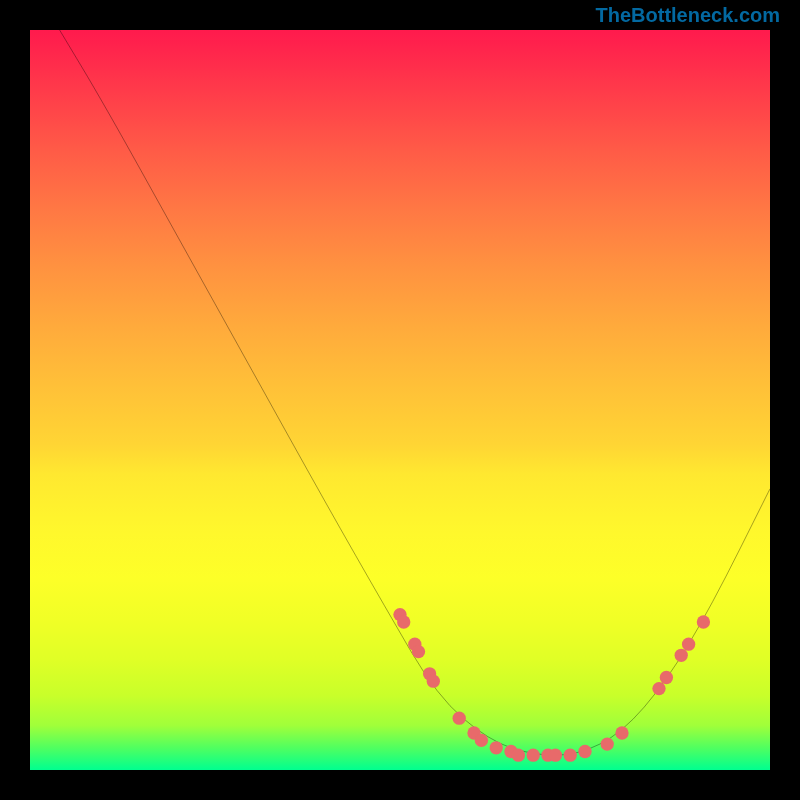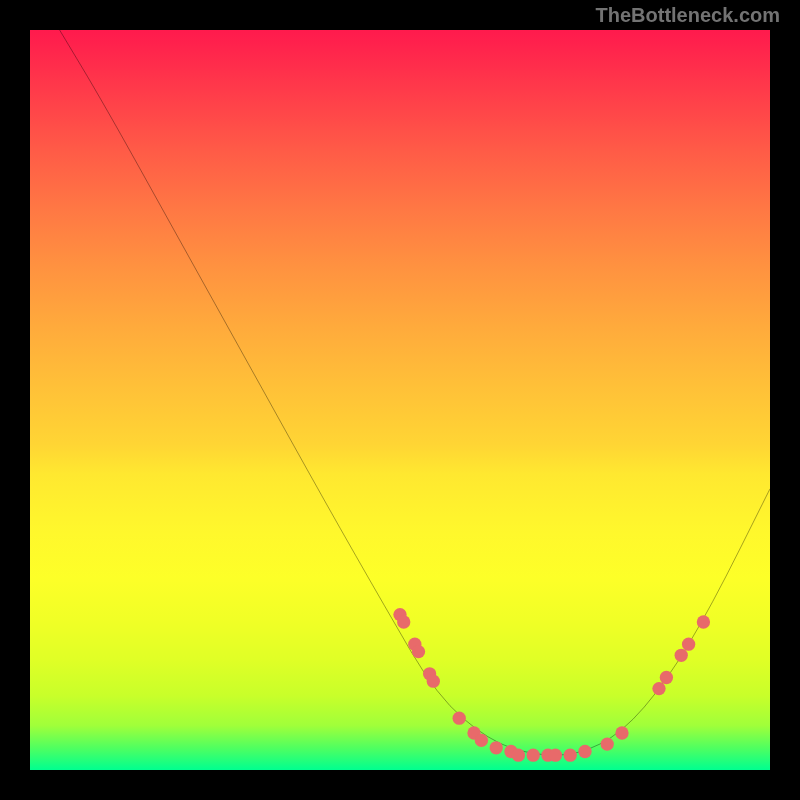--- a/index.html
+++ b/index.html
@@ -14,21 +14,21 @@
   .container {
     position: relative;
     width: 800px;
     height: 800px;
     background: #000;
   }
   .watermark {
     position: absolute;
     top: 4px;
     right: 20px;
-    color: #737373;
+    color: #0369a1;
     font-size: 20px;
     font-weight: bold;
     z-index: 10;
   }
   .plot-area {
     position: absolute;
     left: 30px;
     top: 30px;
     width: 740px;
     height: 740px;

